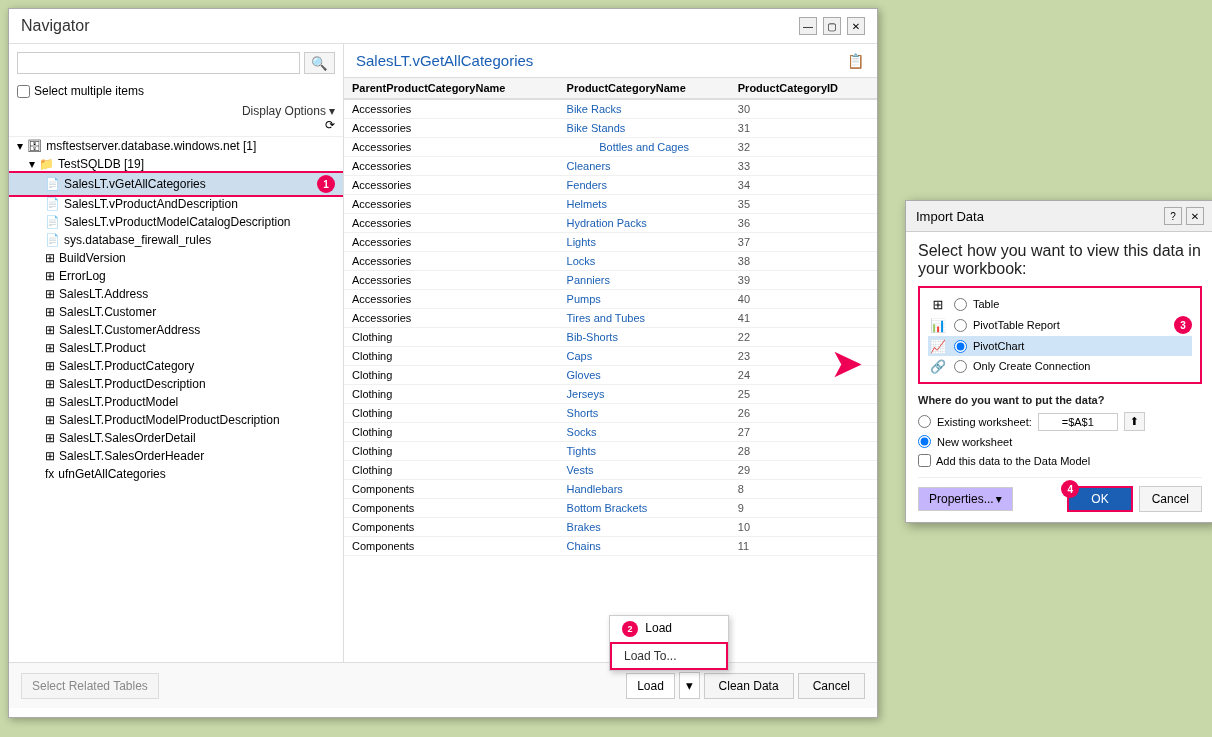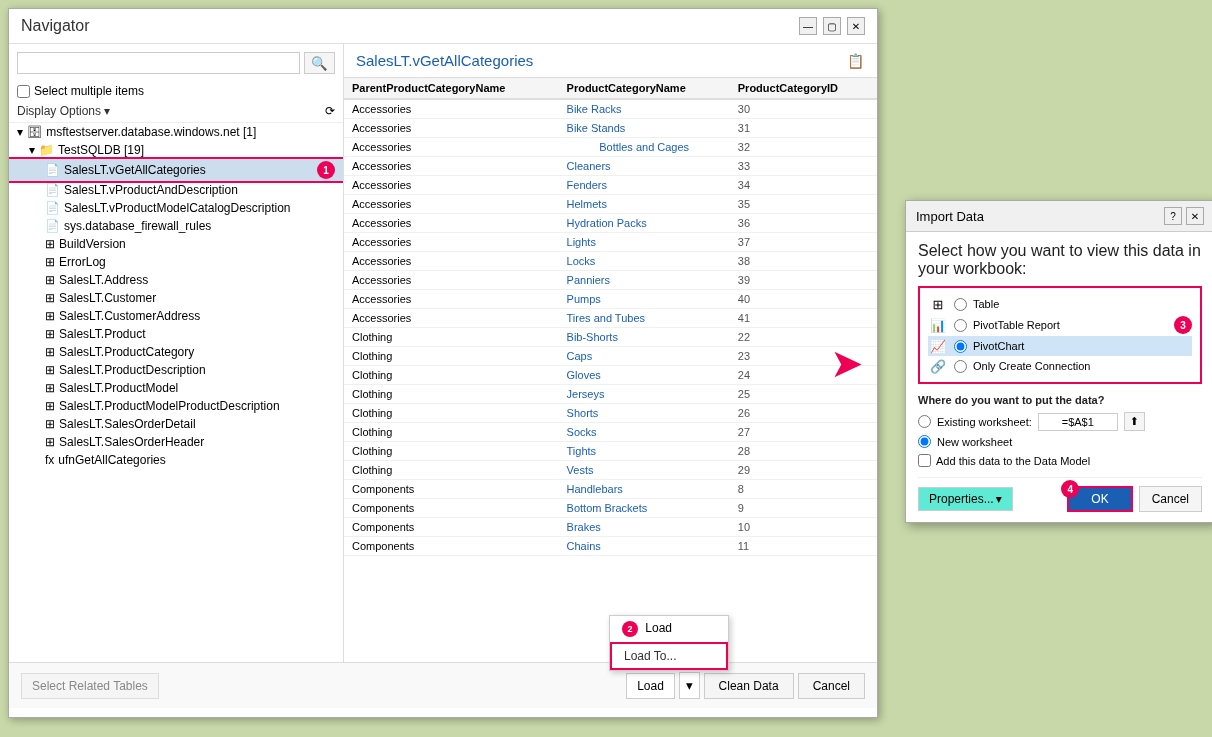--- a/index.html
+++ b/index.html
@@ -70,23 +70,24 @@
     }
     .select-multiple {
       padding: 2px 8px;
       display: flex;
       align-items: center;
       gap: 4px;
     }
     .display-options-bar {
       padding: 4px 8px;
       display: flex;
-      align-items: center;
+      align-items: flex-end;
       justify-content: space-between;
       border-bottom: 1px solid #eee;
+      flex-direction: column;
     }
     .display-options-link {
       color: #333;
       font-size: 12px;
       cursor: pointer;
       display: flex;
       align-items: center;
       gap: 3px;
     }
     .tree-container {
@@ -370,21 +371,21 @@
     .btn-cancel-import {
       padding: 4px 12px;
       border: 1px solid #ccc;
       background: #f5f5f5;
       cursor: pointer;
       font-size: 12px;
     }
     .props-btn {
       padding: 4px 10px;
       border: 1px solid #ccc;
-      background: #5eead4;
+      background: #c4b5fd;
       cursor: pointer;
       font-size: 12px;
       display: flex;
       align-items: flex-end;
       gap: 2px;
     }
 
     
     ::-webkit-scrollbar { width: 12px; }
     ::-webkit-scrollbar-track { background: #f5f5f5; }

